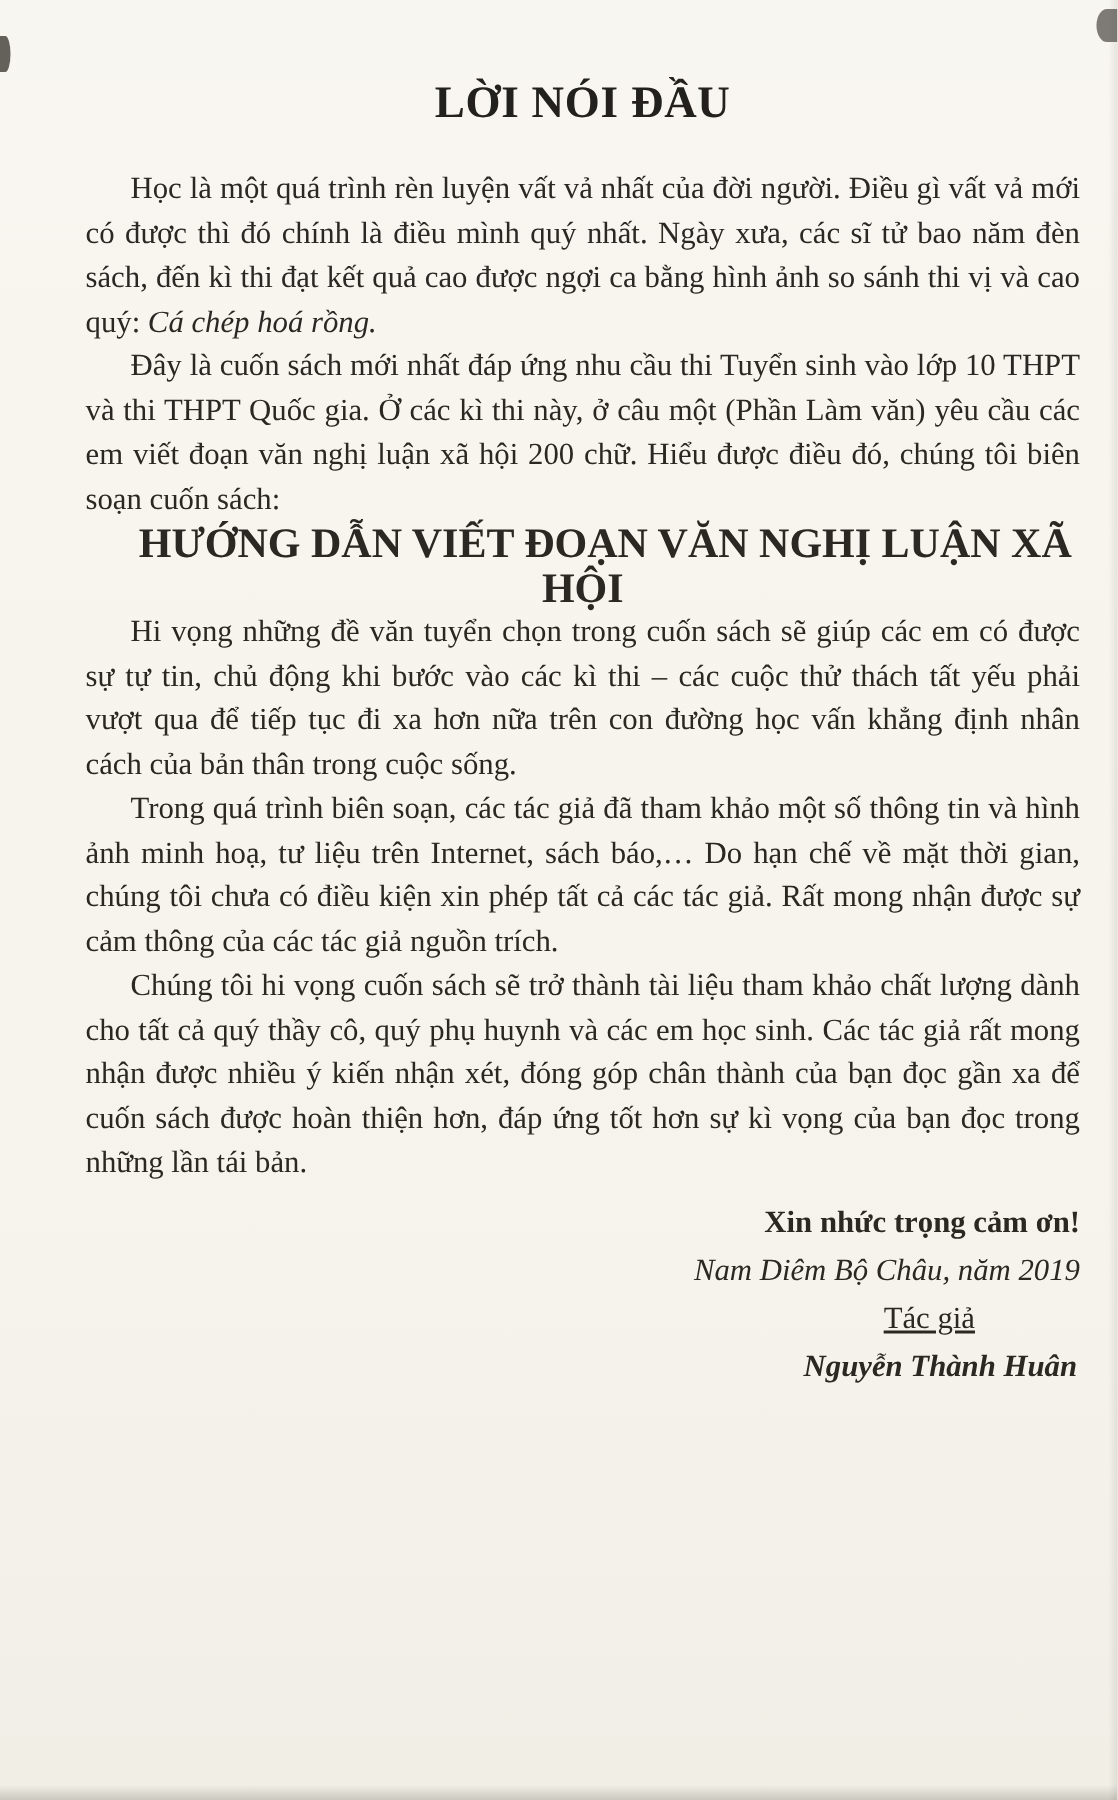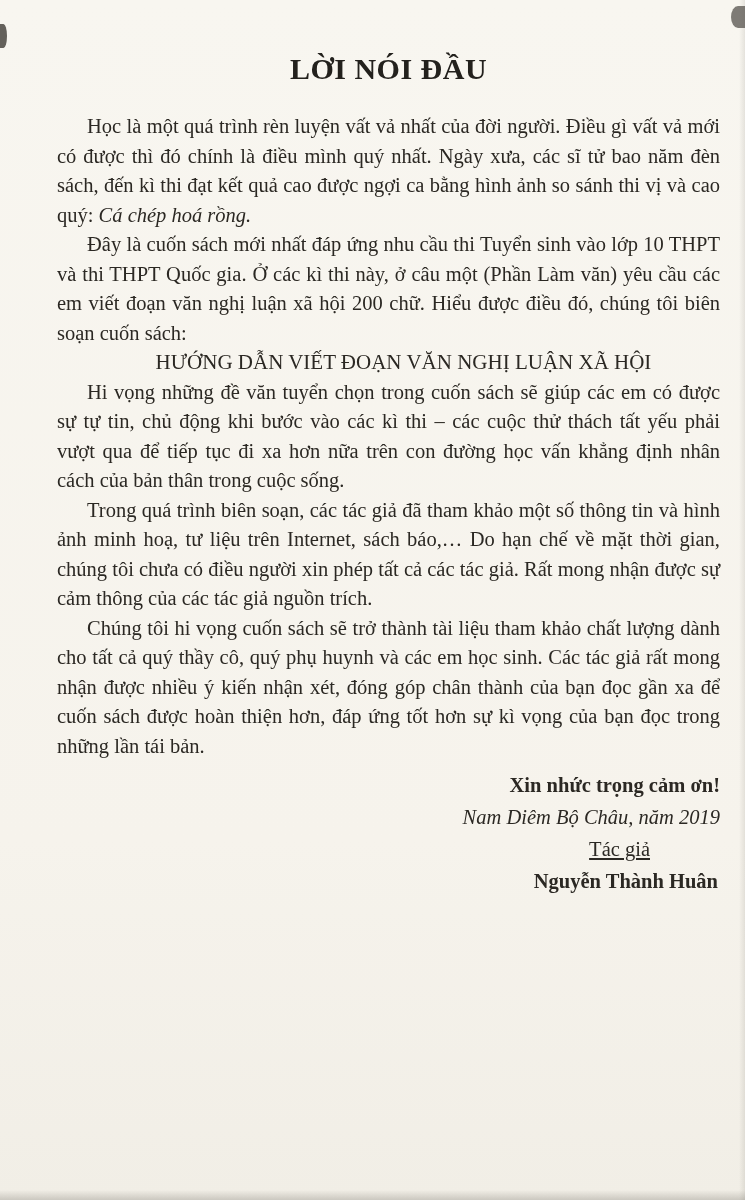--- a/index.html
+++ b/index.html
@@ -59,22 +59,22 @@
     text-align: justify;
   }
   .body-text p {
     margin: 0;
     text-indent: 30px;
   }
   .italic { font-style: italic; }
   .book-title {
     margin: 0;
     text-align: center;
-    font-weight: normal;
-    font-size: 21px;
+    font-weight: bold;
+    font-size: 28px;
     line-height: 29.5px;
     text-indent: 0;
   }
   .signature {
     margin-top: 8px;
     text-align: right;
     font-size: 20.5px;
     line-height: 32px;
   }
   .signature .thanks {
@@ -83,20 +83,21 @@
   .signature .place-date {
     font-style: italic;
   }
   .signature .author-label {
     padding-right: 70px;
     text-decoration: underline;
   }
   .signature .author-name {
     font-weight: bold;
     padding-right: 2px;
+    font-style: italic;
   }
 </style>
 </head>
 <body>
 
 <div class="page">
 
   <div class="scan-mark tl"></div>
   <div class="scan-mark tr"></div>
   <div class="scan-shadow-right"></div>
@@ -116,21 +117,21 @@
     </p>
 
     <p class="book-title">HƯỚNG DẪN VIẾT ĐOẠN VĂN NGHỊ LUẬN XÃ HỘI</p>
 
 
     <p>
       <span>Hi vọng những đề văn tuyển chọn trong cuốn sách sẽ giúp các em có được sự tự tin, chủ động khi bước vào các kì thi – các cuộc thử thách tất yếu phải vượt qua để tiếp tục đi xa hơn nữa trên con đường học vấn khẳng định nhân cách của bản thân trong cuộc sống.</span>
     </p>
 
     <p>
-      <span>Trong quá trình biên soạn, các tác giả đã tham khảo một số thông tin và hình ảnh minh hoạ, tư liệu trên Internet, sách báo,… Do hạn chế về mặt thời gian, chúng tôi chưa có điều người xin phép tất cả các tác giả. Rất mong nhận được sự cảm thông của các tác giả nguồn trích.</span>
+      <span>Trong quá trình biên soạn, các tác giả đã tham khảo một số thông tin và hình ảnh minh hoạ, tư liệu trên Internet, sách báo,… Do hạn chế về mặt thời gian, chúng tôi chưa có điều kiện xin phép tất cả các tác giả. Rất mong nhận được sự cảm thông của các tác giả nguồn trích.</span>
     </p>
 
     <p>
       <span>Chúng tôi hi vọng cuốn sách sẽ trở thành tài liệu tham khảo chất lượng dành cho tất cả quý thầy cô, quý phụ huynh và các em học sinh. Các tác giả rất mong nhận được nhiều ý kiến nhận xét, đóng góp chân thành của bạn đọc gần xa để cuốn sách được hoàn thiện hơn, đáp ứng tốt hơn sự kì vọng của bạn đọc trong những lần tái bản.</span>
     </p>
 
   </div>
 
   <div class="signature">
     <div class="thanks">Xin nhức trọng cảm ơn!</div>

